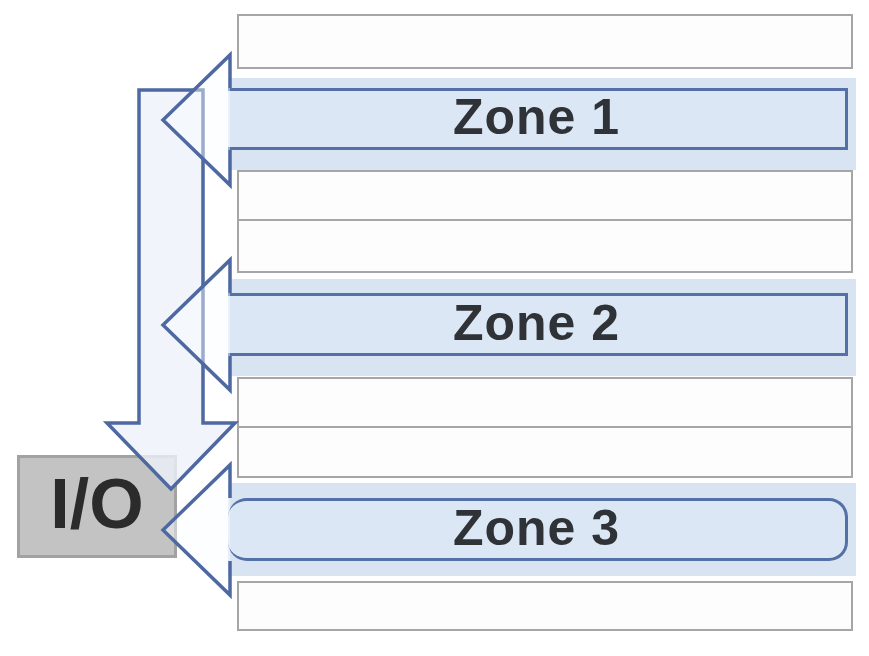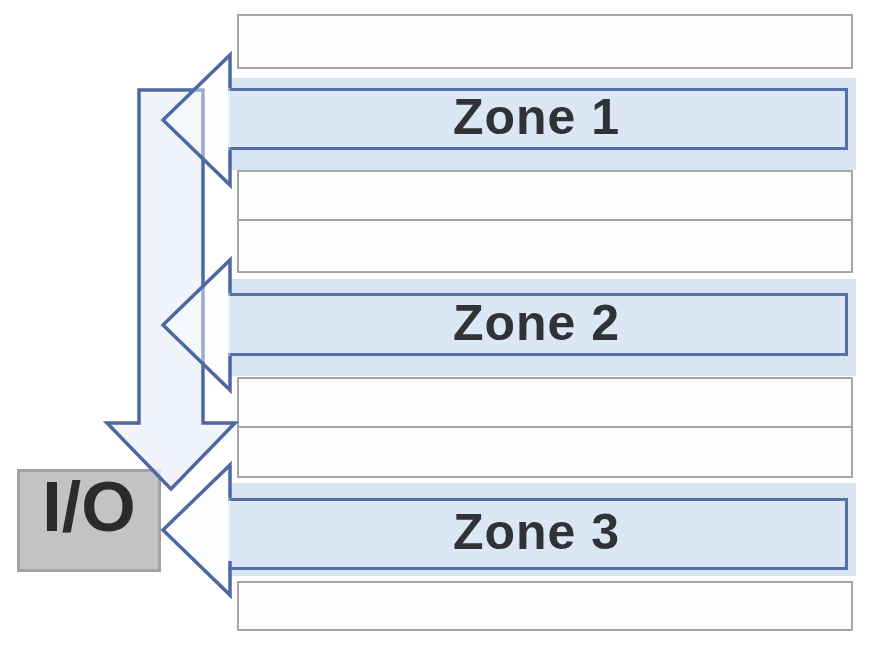--- a/index.html
+++ b/index.html
@@ -48,25 +48,25 @@
   .zone-label{
     font-size:50px;
     font-weight:bold;
     color:var(--label-color);
     letter-spacing:1px;
     line-height:1;
     padding-bottom:4px;
   }
   #io-box{
     position:absolute;
-    left:17px;top:469px;width:144px;height:103px;
+    left:17px;top:455px;width:160px;height:103px;
     background:var(--io-fill);
     border:3px solid var(--io-border);
     box-sizing:border-box;
-    display:flex;justify-content:center;
+    display:flex;align-items:center;justify-content:center;
   }
   #io-label{
     font-size:70px;
     font-weight:bold;
     color:var(--io-text-color);
     line-height:1;
     padding-bottom:6px;
   }
   #arrows{
     position:absolute;left:0;top:0;width:869px;height:656px;
@@ -107,21 +107,21 @@
   <div class="zone-box" style="top:88px;height:62px;">
     <span class="zone-label">Zone 1</span>
   </div>
 
   <div class="band" style="top:279px;height:97px;"></div>
   <div class="zone-box" style="top:293px;height:63px;justify-content:center;">
     <span class="zone-label">Zone 2</span>
   </div>
 
   <div class="band" style="top:483px;height:93px;"></div>
-  <div class="zone-box" style="top:498px;height:72px;">
+  <div class="zone-box" style="top:498px;height:63px;border-radius:19px;">
     <span class="zone-label">Zone 3</span>
   </div>
 
   <div id="io-box">
     <span id="io-label">I/O</span>
   </div>
 
   <svg id="arrows" viewBox="0 0 869 656" xmlns="http://www.w3.org/2000/svg">
 
     <path class="down-arrow-shape" d="M139,90 L203,90 L203,423 L235,423 L171,489 L107,423 L139,423 Z"></path>

